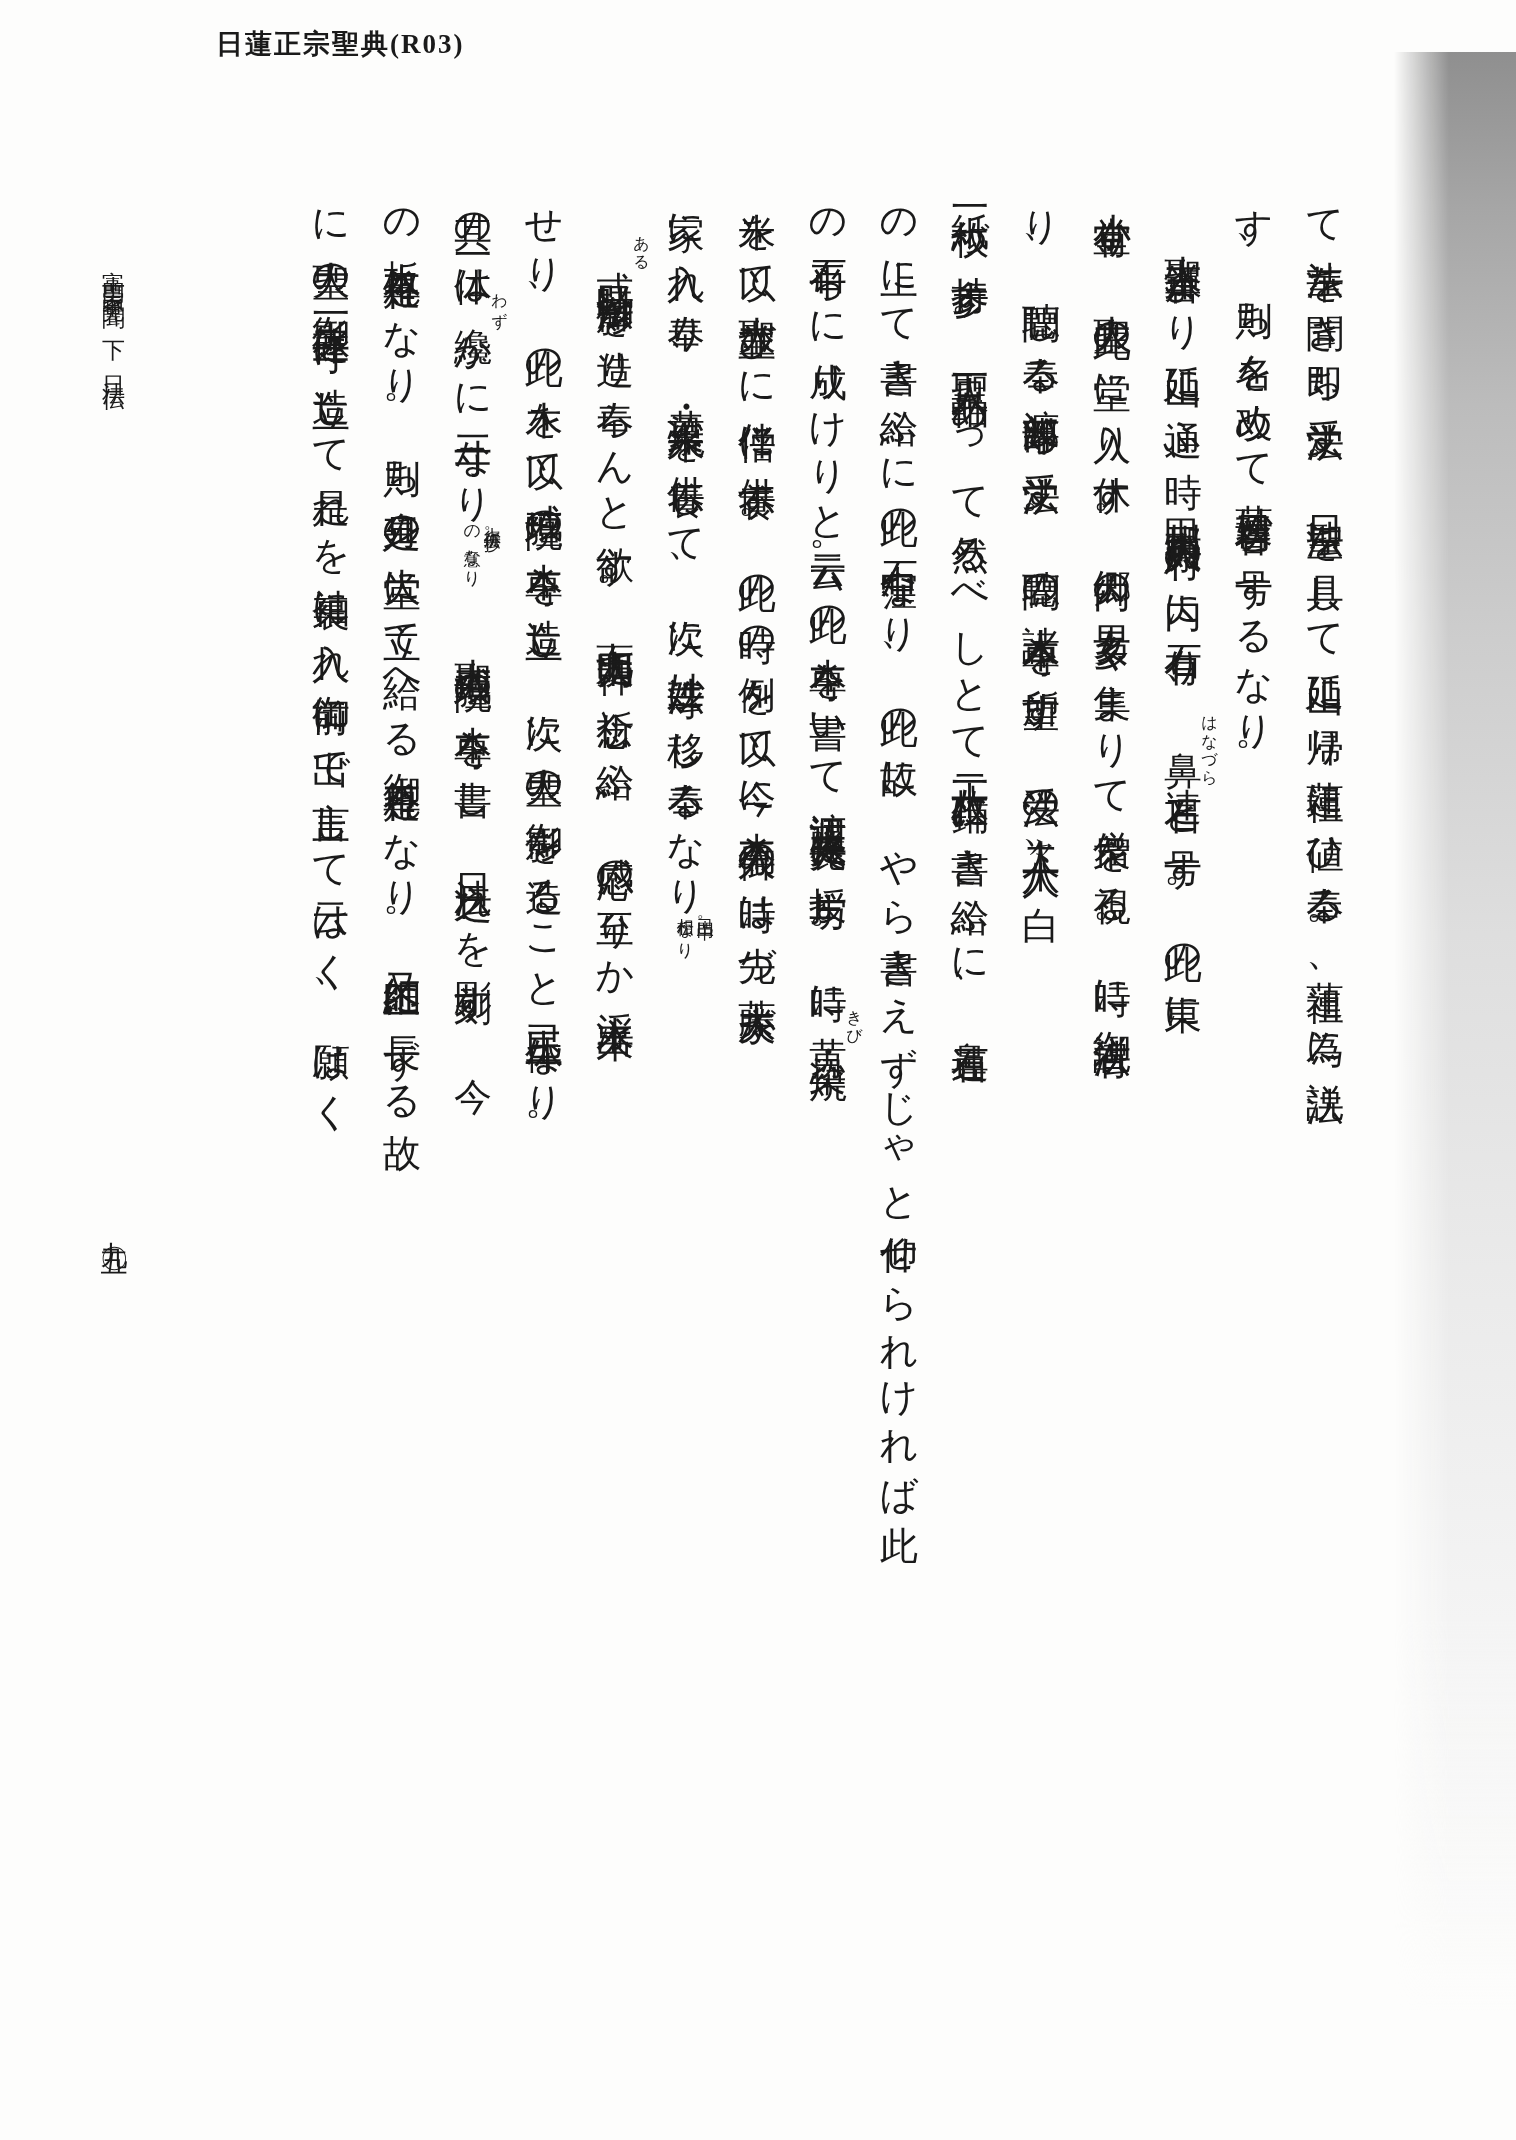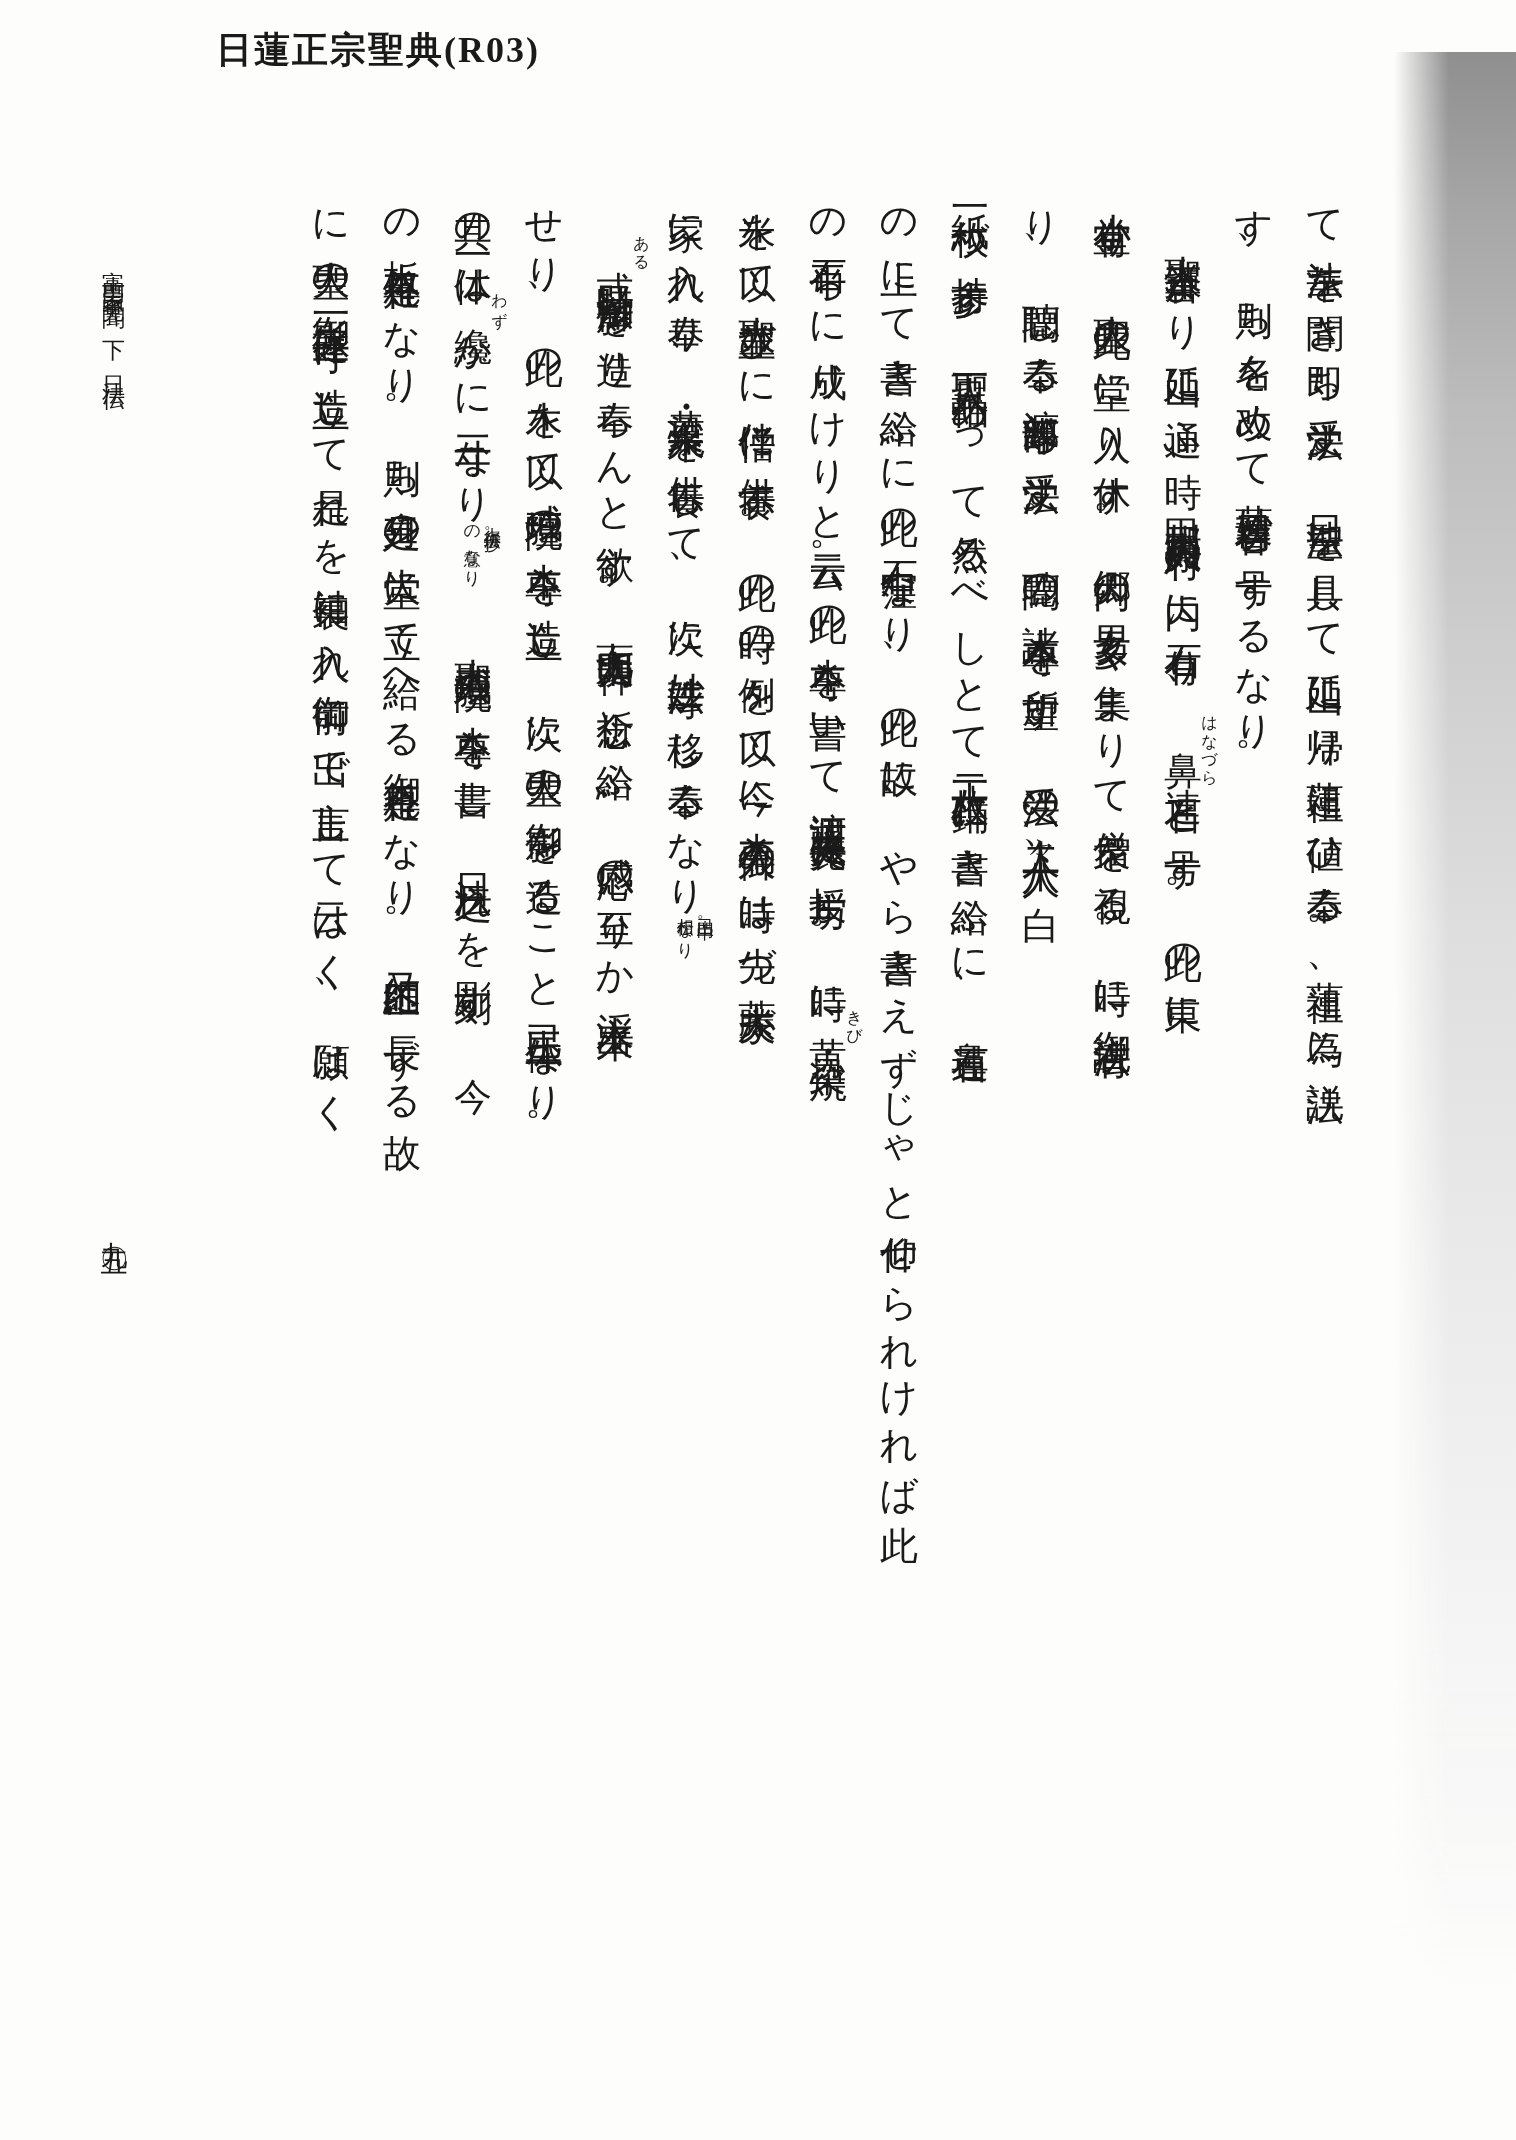--- a/index.html
+++ b/index.html
@@ -20,21 +20,21 @@
     width:122px;height:1960px;
     background:linear-gradient(to bottom,
       #8f8f8f 0%,#a6a6a6 8%,#bcbcbc 18%,#cdcdcd 30%,
       #dedede 45%,#eaeaea 62%,#f4f4f4 80%,rgba(255,255,255,0) 100%);
     -webkit-mask-image:linear-gradient(to left,#000 55%,transparent 100%);
     mask-image:linear-gradient(to left,#000 55%,transparent 100%);
   }
 
   .doc-header{
     position:absolute;left:216px;top:26px;
-    font-size:36px;font-weight:600;letter-spacing:2px;
+    font-size:27px;font-weight:600;letter-spacing:2px;
     white-space:nowrap;
   }
 
   
   .text-block{
     position:absolute;
     top:183px;right:156px;height:1700px;
     writing-mode:vertical-rl;
     text-orientation:upright;
     font-size:38px;

